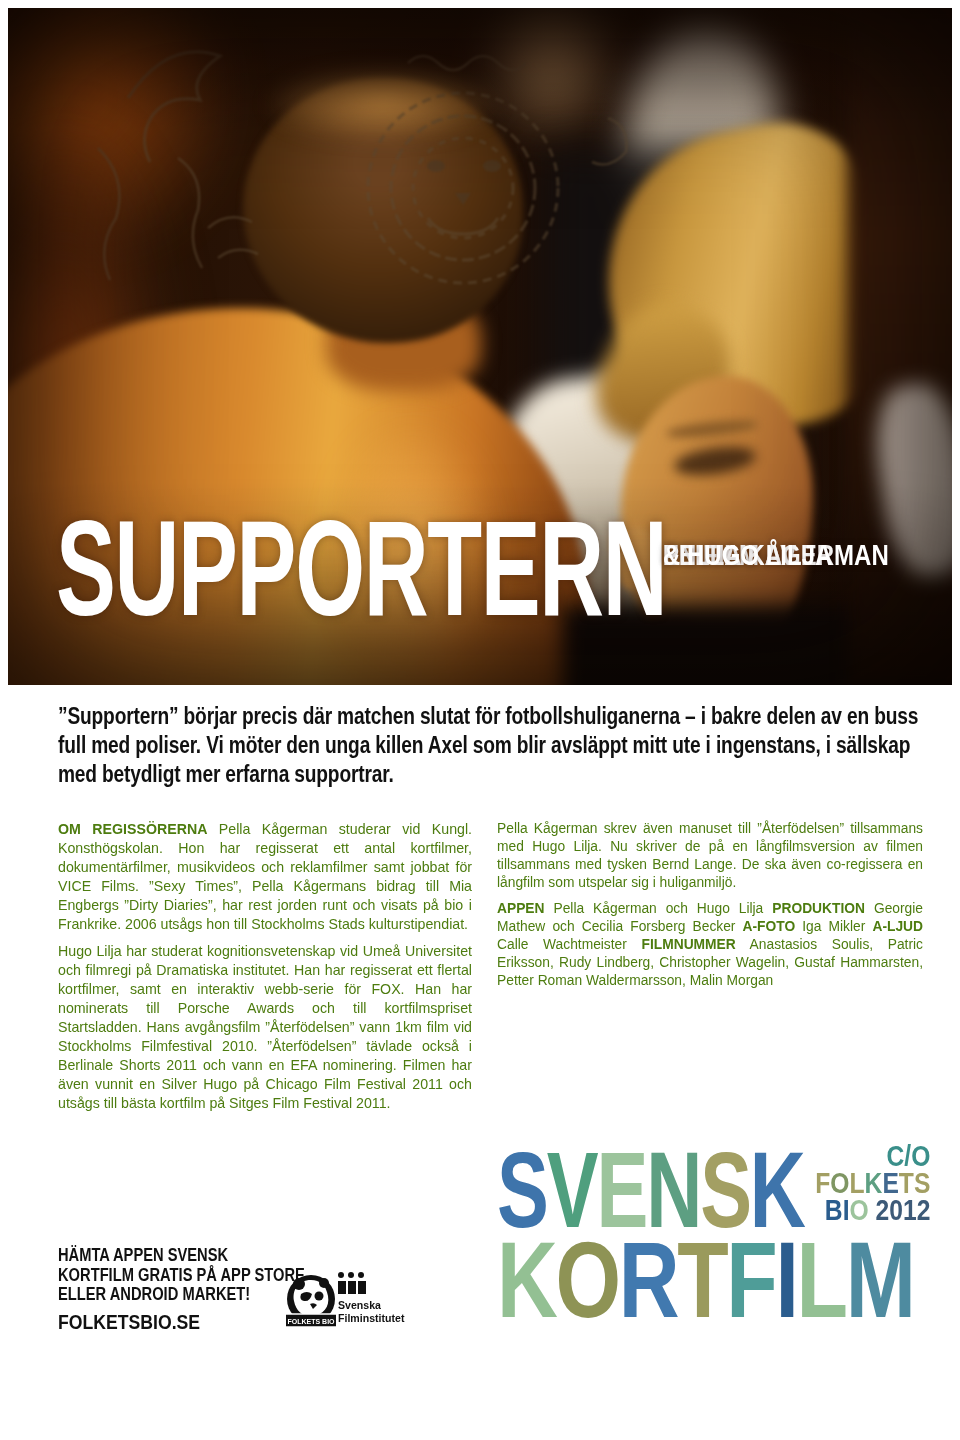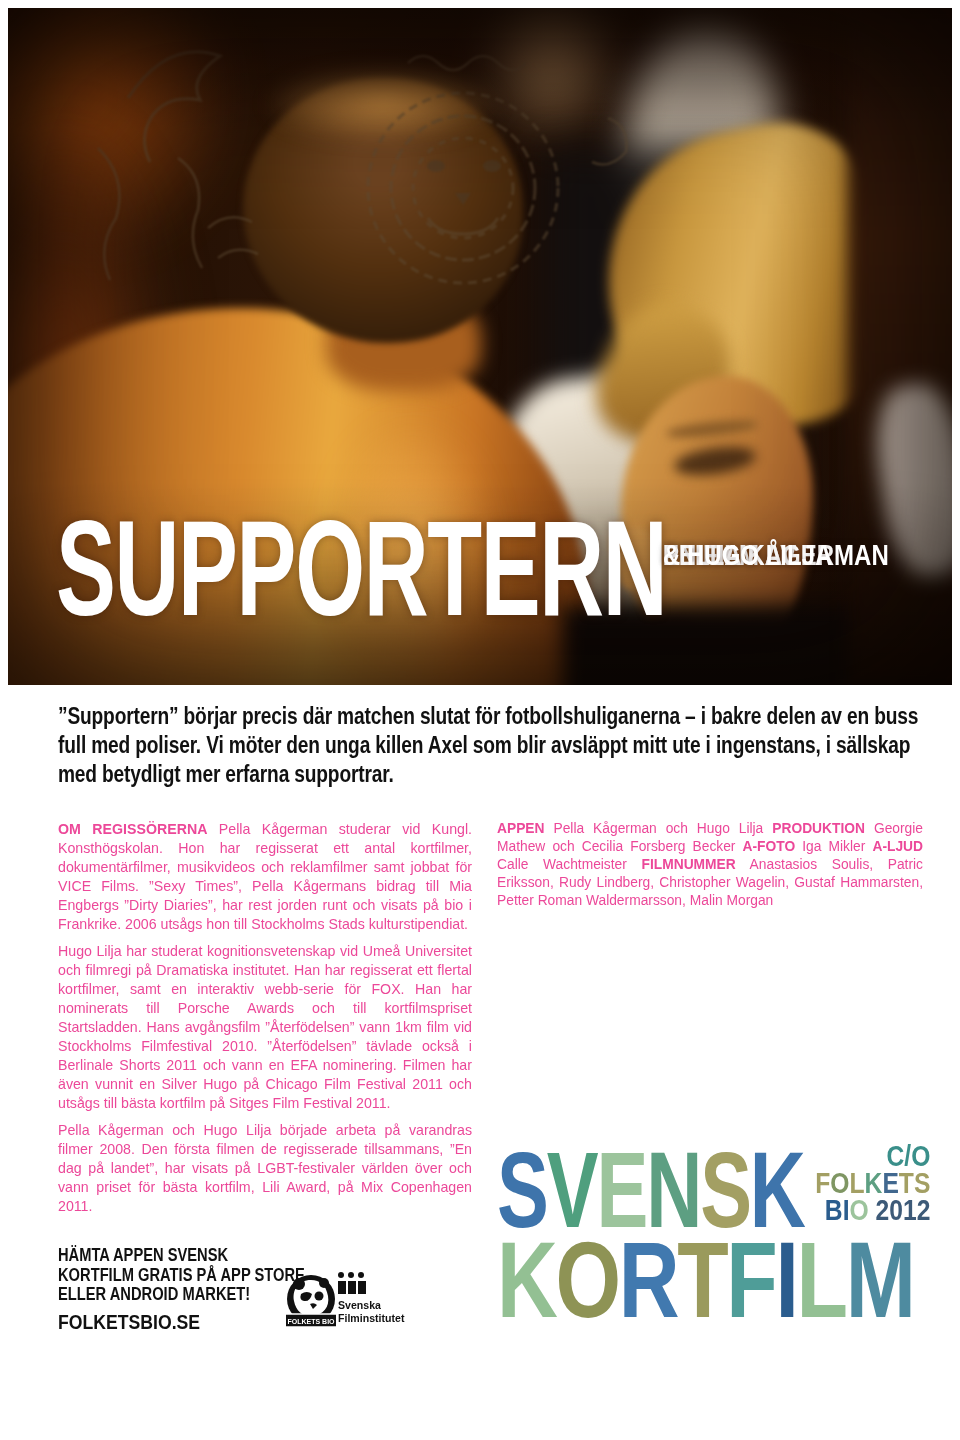--- a/index.html
+++ b/index.html
@@ -57,21 +57,21 @@
   .vignette{left:0;top:0;right:0;bottom:0;box-shadow:inset 0 0 160px 30px rgba(8,3,0,.8);}
   
   .title{left:48px;top:492px;font-size:136px;line-height:1;font-weight:bold;color:#fff;
          letter-spacing:-2px;transform:scaleX(.66);transform-origin:0 0;white-space:nowrap;
          text-shadow:0 0 10px rgba(40,15,0,.35);}
   .credits{left:655px;top:533px;font-size:30px;line-height:27.5px;font-weight:bold;color:#fff;
          transform:scaleX(.8);transform-origin:0 0;white-space:nowrap;text-shadow:0 0 8px rgba(40,15,0,.35);}
   
   .intro{position:absolute;left:58px;top:702px;width:1062px;font-size:23.5px;line-height:29px;
          font-weight:bold;letter-spacing:-.2px;transform:scaleX(.815);transform-origin:0 0;color:#111;}
-  .col{position:absolute;top:820px;text-align:justify;color:#ec4899;}
+  .col{position:absolute;top:820px;text-align:justify;color:#4d7c0f;}
   .col p{margin:0 0 8px 0;}
   .col-left{left:58px;width:414px;font-size:14.2px;line-height:19px;}
   .col-right{left:497px;width:426px;font-size:13.8px;line-height:18px;}
   .col b{font-weight:bold;}
   
   .sklogo{position:absolute;left:497px;top:1150px;width:436px;height:186px;}
   .sk-line{position:absolute;left:0;font-weight:bold;font-size:108px;line-height:1;
            letter-spacing:-3px;white-space:nowrap;transform-origin:0 0;}
   .sk1{top:-14px;transform:scaleX(.72);}
   .sk2{top:76px;transform:scaleX(.78);}
@@ -149,24 +149,24 @@
         <div>PELLA KÅGERMAN</div>
         <div>&amp; HUGO LILJA</div>
       </div>
   </div>
 
   <div class="intro">”Supportern” börjar precis där matchen slutat för fotbollshuliganerna – i bakre delen av en buss full med poliser. Vi möter den unga killen Axel som blir avsläppt mitt ute i ingenstans, i sällskap med betydligt mer erfarna supportrar.</div>
 
   <div class="col col-left">
     <p><b>OM REGISSÖRERNA</b><span> Pella Kågerman studerar vid Kungl. Konsthögskolan. Hon har regisserat ett antal kortfilmer, dokumentärfilmer, musikvideos och reklamfilmer samt jobbat för VICE Films. ”Sexy Times”, Pella Kågermans bidrag till Mia Engbergs ”Dirty Diaries”, har rest jorden runt och visats på bio i Frankrike. 2006 utsågs hon till Stockholms Stads kulturstipendiat.</span></p>
     <p>Hugo Lilja har studerat kognitionsvetenskap vid Umeå Universitet och filmregi på Dramatiska institutet. Han har regisserat ett flertal kortfilmer, samt en interaktiv webb-serie för FOX. Han har nominerats till Porsche Awards och till kortfilmspriset Startsladden. Hans avgångsfilm ”Återfödelsen” vann 1km film vid Stockholms Filmfestival 2010. ”Återfödelsen” tävlade också i Berlinale Shorts 2011 och vann en EFA nominering. Filmen har även vunnit en Silver Hugo på Chicago Film Festival 2011 och utsågs till bästa kortfilm på Sitges Film Festival 2011.</p>
-    <p>Pella Kågerman och Hugo Lilja började arbeta på varandras filmer 2008. Den första filmen de regisserade tillsammans, ”En dag på landet”, har visats på LGBT-festivaler världen över och vann priset för bästa kortfilm, Lili Award, på Mix Copenhagen 2011.</p>
   </div>
 
   <div class="col col-right">
+    <p>Pella Kågerman skrev även manuset till ”Återfödelsen” tillsammans med Hugo Lilja. Nu skriver de på en långfilmsversion av filmen tillsammans med tysken Bernd Lange. De ska även co-regissera en långfilm som utspelar sig i huliganmiljö.</p>
     <p><b>APPEN</b> Pella Kågerman och Hugo Lilja <b>PRODUKTION</b> Georgie Mathew och Cecilia Forsberg Becker <b>A-FOTO</b> Iga Mikler <b>A-LJUD</b> Calle Wachtmeister <b>FILMNUMMER</b> Anastasios Soulis, Patric Eriksson, Rudy Lindberg, Christopher Wagelin, Gustaf Hammarsten, Petter Roman Waldermarsson, Malin Morgan</p>
   </div>
 
   <div class="sklogo">
     <div class="sk-line sk1"><span style="color: rgb(62, 116, 171);">S</span><span style="color: rgb(79, 159, 126);">V</span><span style="color: rgb(156, 196, 156);">E</span><span style="color: rgb(93, 159, 130);">N</span><span style="color: rgb(163, 159, 99);">S</span><span style="color: rgb(62, 116, 171);">K</span></div>
     <div class="sk-line sk2"><span style="color: rgb(147, 192, 147);">K</span><span style="color: rgb(142, 147, 85);">O</span><span style="color: rgb(65, 121, 175);">R</span><span style="color: rgb(154, 154, 92);">T</span><span style="color: rgb(79, 157, 152);">F</span><span style="color: rgb(43, 93, 142);">I</span><span style="color: rgb(147, 192, 147);">L</span><span style="color: rgb(78, 139, 160);">M</span></div>
     <div class="co-block">
         <div><span style="color: rgb(58, 143, 138);">C/O</span></div>
         <div><span style="color: rgb(163, 159, 99);">F</span><span style="color: rgb(127, 150, 99);">O</span><span style="color: rgb(163, 159, 99);">L</span><span style="color: rgb(93, 159, 130);">K</span><span style="color: rgb(65, 104, 143);">E</span><span style="color: rgb(163, 159, 99);">T</span><span style="color: rgb(163, 159, 99);">S</span></div>
         <div><span style="color: rgb(43, 93, 142);">B</span><span style="color: rgb(43, 93, 142);">I</span><span style="color: rgb(156, 196, 156);">O</span><span style="color: rgb(61, 90, 120);"> 2012</span></div>

